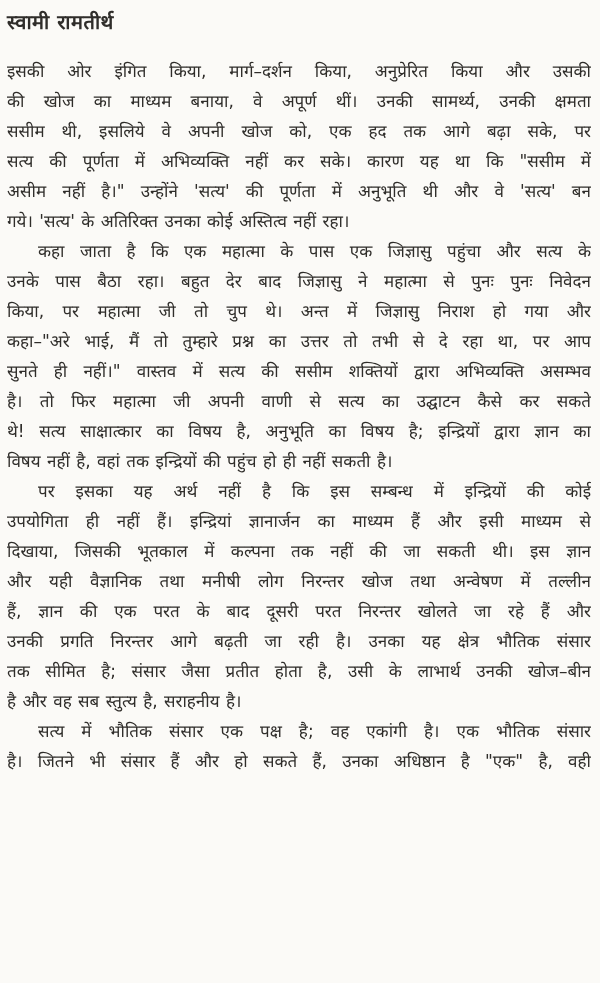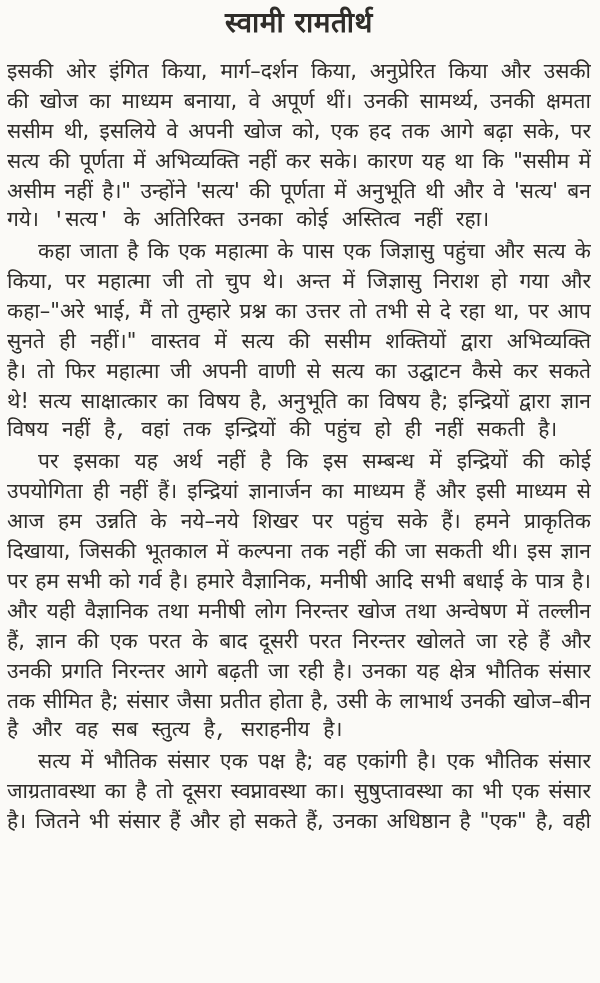--- a/index.html
+++ b/index.html
@@ -17,72 +17,69 @@
   .page {
     position: relative;
     width: 600px;
     height: 983px;
     overflow: hidden;
     box-sizing: border-box;
     padding: 6px 9px 0 7px;
   }
   .title {
     margin: 0 0 0 0;
-    font-size: 28px;
+    font-size: 20px;
     line-height: 33px;
     font-weight: 600;
-    text-align: center;
+    text-align: left;
     letter-spacing: 0.5px;
   }
   .body-text {
     margin-top: 17px;
   }
   .line {
     height: 30px;
     line-height: 30px;
-    font-size: 21px;
+    font-size: 17px;
     overflow: hidden;
     text-align: justify;
     text-align-last: justify;
     word-spacing: 1px;
   }
   .line.para-end {
     text-align-last: left;
-    font-family: Liberation Mono, monospace;
   }
   .line.indent {
     padding-left: 31px;
   }
 </style>
 </head>
 <body>
 
 <div class="page">
   <h1 class="title">स्वामी रामतीर्थ</h1>
   <div class="body-text" id="body-text">
       <div class="line">इसकी ओर इंगित किया, मार्ग–दर्शन किया, अनुप्रेरित किया और उसकी</div>
       <div class="line">की खोज का माध्यम बनाया, वे अपूर्ण थीं। उनकी सामर्थ्य, उनकी क्षमता</div>
       <div class="line">ससीम थी, इसलिये वे अपनी खोज को, एक हद तक आगे बढ़ा सके, पर</div>
       <div class="line">सत्य की पूर्णता में अभिव्यक्ति नहीं कर सके। कारण यह था कि  "ससीम में</div>
       <div class="line">असीम नहीं है।" उन्होंने 'सत्य' की पूर्णता में अनुभूति थी और वे 'सत्य' बन</div>
       <div class="line para-end">गये। 'सत्य' के अतिरिक्त उनका कोई अस्तित्व नहीं रहा।</div>
       <div class="line indent">कहा जाता है कि एक महात्मा के पास एक जिज्ञासु पहुंचा और सत्य के</div>
+      <div class="line">उनके पास बैठा रहा। बहुत देर बाद जिज्ञासु ने महात्मा से पुनः पुनः निवेदन</div>
       <div class="line">किया, पर महात्मा जी तो चुप थे। अन्त में जिज्ञासु निराश हो गया और</div>
       <div class="line">कहा–"अरे भाई, मैं तो तुम्हारे प्रश्न का उत्तर तो तभी से दे रहा था, पर आप</div>
       <div class="line">सुनते ही नहीं।" वास्तव में सत्य की ससीम शक्तियों द्वारा अभिव्यक्ति असम्भव</div>
       <div class="line">है। तो फिर महात्मा जी अपनी वाणी से सत्य का उद्घाटन कैसे कर सकते</div>
       <div class="line">थे! सत्य साक्षात्कार का विषय है, अनुभूति का विषय है; इन्द्रियों द्वारा ज्ञान का</div>
       <div class="line para-end">विषय नहीं है, वहां तक इन्द्रियों की पहुंच हो ही नहीं सकती है।</div>
       <div class="line indent">पर इसका यह अर्थ नहीं है कि इस सम्बन्ध में इन्द्रियों की कोई</div>
       <div class="line">उपयोगिता ही नहीं हैं। इन्द्रियां ज्ञानार्जन का माध्यम हैं और इसी माध्यम से</div>
-      <div class="line">आज हम उन्नति के नये–नये शिखर पर पहुंच सके हैं। हमने प्राकृतिक</div>
       <div class="line">दिखाया, जिसकी भूतकाल में कल्पना तक नहीं की जा सकती थी। इस ज्ञान</div>
-      <div class="line">पर हम सभी को गर्व है। हमारे वैज्ञानिक, मनीषी आदि सभी बधाई के पात्र है।</div>
       <div class="line">और यही वैज्ञानिक तथा मनीषी लोग निरन्तर खोज तथा अन्वेषण में तल्लीन</div>
       <div class="line">हैं, ज्ञान की एक परत के बाद दूसरी परत निरन्तर खोलते जा रहे हैं और</div>
       <div class="line">उनकी प्रगति निरन्तर आगे बढ़ती जा रही है। उनका यह क्षेत्र भौतिक संसार</div>
       <div class="line">तक सीमित है; संसार जैसा प्रतीत होता है, उसी के लाभार्थ उनकी खोज–बीन</div>
       <div class="line para-end">है और वह सब स्तुत्य है, सराहनीय है।</div>
       <div class="line indent">सत्य में भौतिक संसार एक पक्ष है; वह एकांगी है। एक भौतिक संसार</div>
-      <div class="line">जाग्रतावस्था का है तो दूसरा स्वप्नावस्था का। सुषुप्तावस्था का भी एक संसार</div>
       <div class="line">है। जितने भी संसार हैं और हो सकते हैं, उनका अधिष्ठान है "एक" है, वही</div>
     </div>
 </div>
 
 </body></html>

